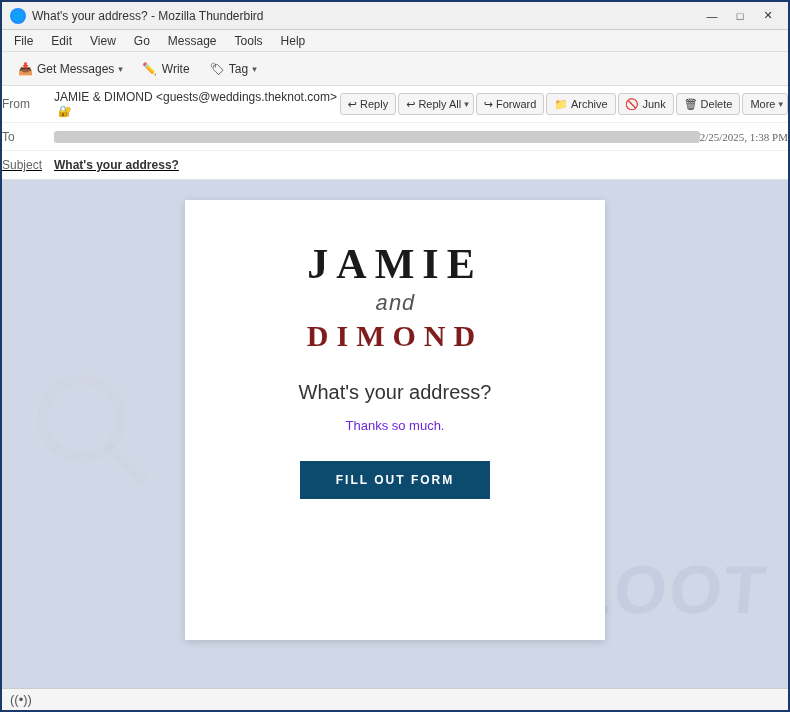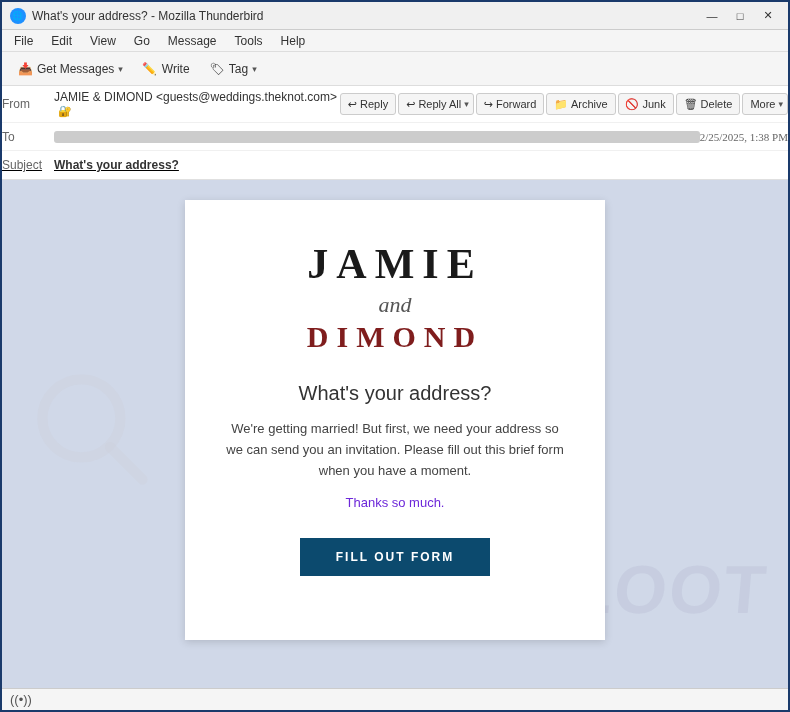--- a/index.html
+++ b/index.html
@@ -237,21 +237,21 @@
       font-family: Georgia, 'Times New Roman', serif;
       font-size: 42px;
       font-weight: 900;
       letter-spacing: 8px;
       color: #1a1a1a;
       text-align: center;
       margin-bottom: 2px;
       text-transform: uppercase;
     }
     .card-and {
-      font-family: Liberation Serif, serif;
+      font-family: Liberation Mono, monospace;
       font-size: 22px;
       color: #555;
       text-align: center;
       font-style: italic;
       margin: 2px 0;
     }
     .card-name-bottom {
       font-family: Georgia, 'Times New Roman', serif;
       font-size: 30px;
       font-weight: 900;
@@ -412,21 +412,20 @@
         <line x1="60" y1="60" x2="85" y2="85" stroke="rgba(180,150,130,0.3)" stroke-width="8" stroke-linecap="round"></line>
       </svg>
       <div class="watermark-text-right">FISHLOOT</div>
     </div>
 
     <div class="email-card">
       <div class="card-name-top">JAMIE</div>
       <div class="card-and">and</div>
       <div class="card-name-bottom">DIMOND</div>
       <div class="card-question">What's your address?</div>
-      <div class="card-body-text">We're getting married! But first, we need your address so we can send you an invitation. Please fill out this brief form when you have a moment.</div>
       <div class="card-thanks">Thanks so much.</div>
       <button class="card-cta">FILL OUT FORM</button>
     </div>
   </div>
 
   <div class="status-bar">
     <span class="status-wifi">((•))</span>
   </div>
 
 </div>

